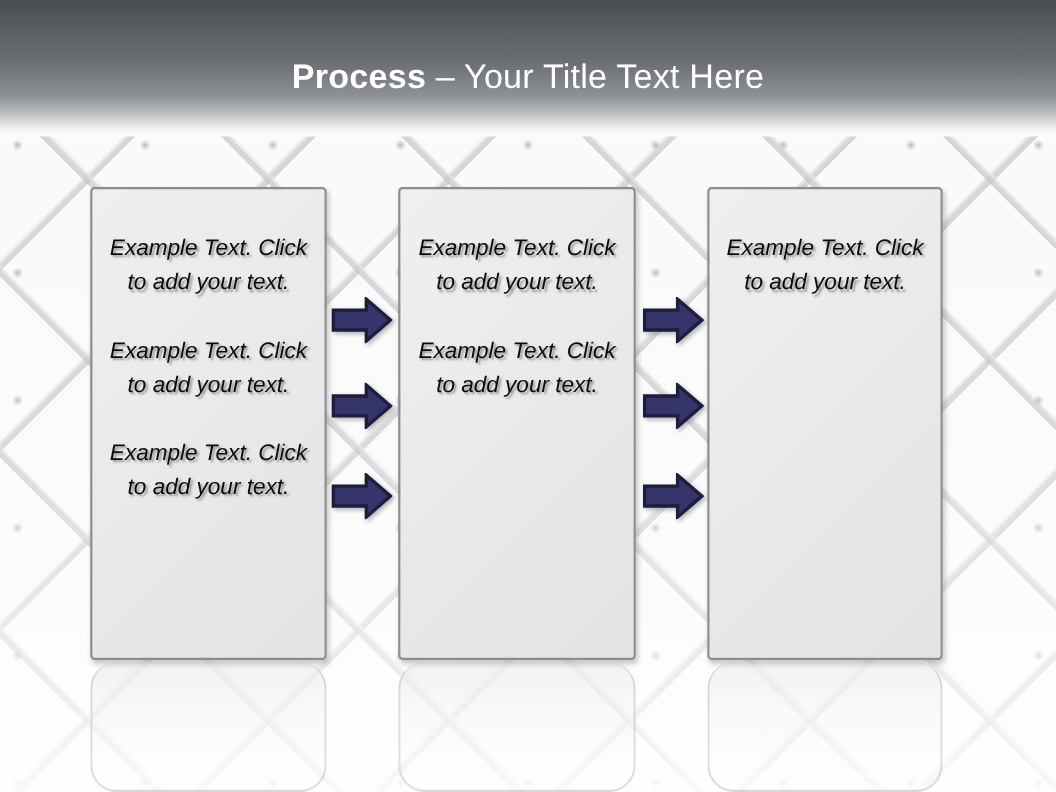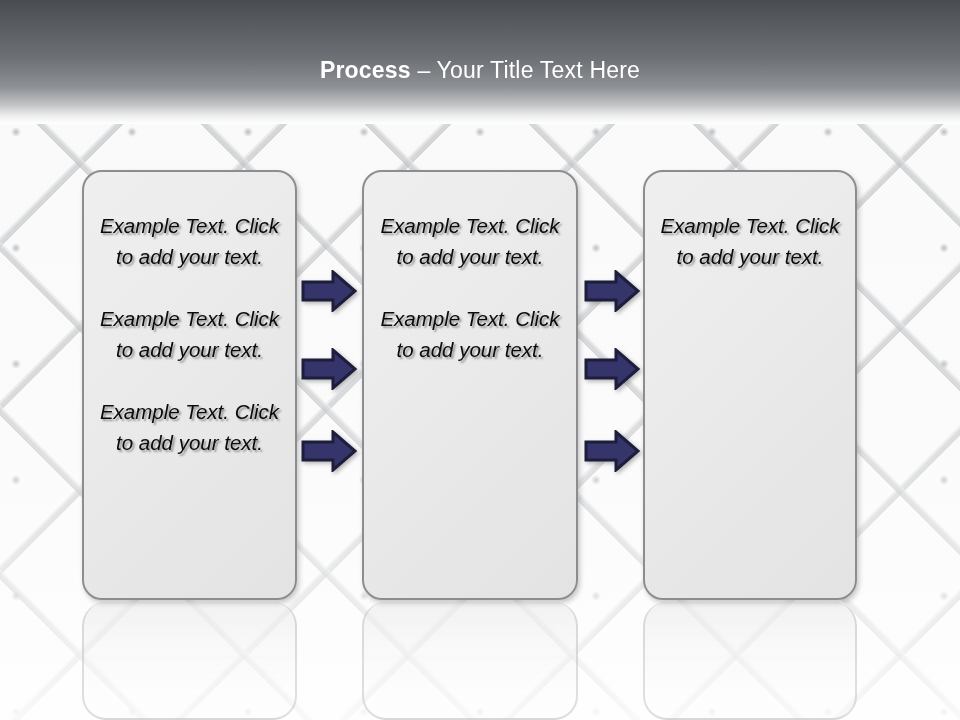--- a/index.html
+++ b/index.html
@@ -77,34 +77,34 @@
       #ebecec 93%,
       #ffffff 100%);
     z-index: 5;
   }
   .header-title {
     position: absolute;
     left: 0; top: 52px;
     width: 960px;
     text-align: center;
     color: #ffffff;
-    font-size: 23px;
+    font-size: 31px;
     letter-spacing: 0.2px;
     line-height: 36px;
     white-space: nowrap;
   }
   .header-title .t-bold { font-weight: bold; }
   .header-title .t-reg  { font-weight: normal; }
 
   
   .box {
     position: absolute;
     box-sizing: border-box;
     border: 2px solid #8b8d90;
-    border-radius: 20px;
+    border-radius: 4px;
     background: linear-gradient(135deg, #efefef 0%, #eaeaea 45%, #e3e3e3 100%);
     box-shadow: 2px 3px 5px rgba(80,80,80,0.30);
     z-index: 10;
     padding-left: 16px;
   }
   .box-text {
     position: absolute;
     left: 10px;
     right: 10px;
     top: 38px;

